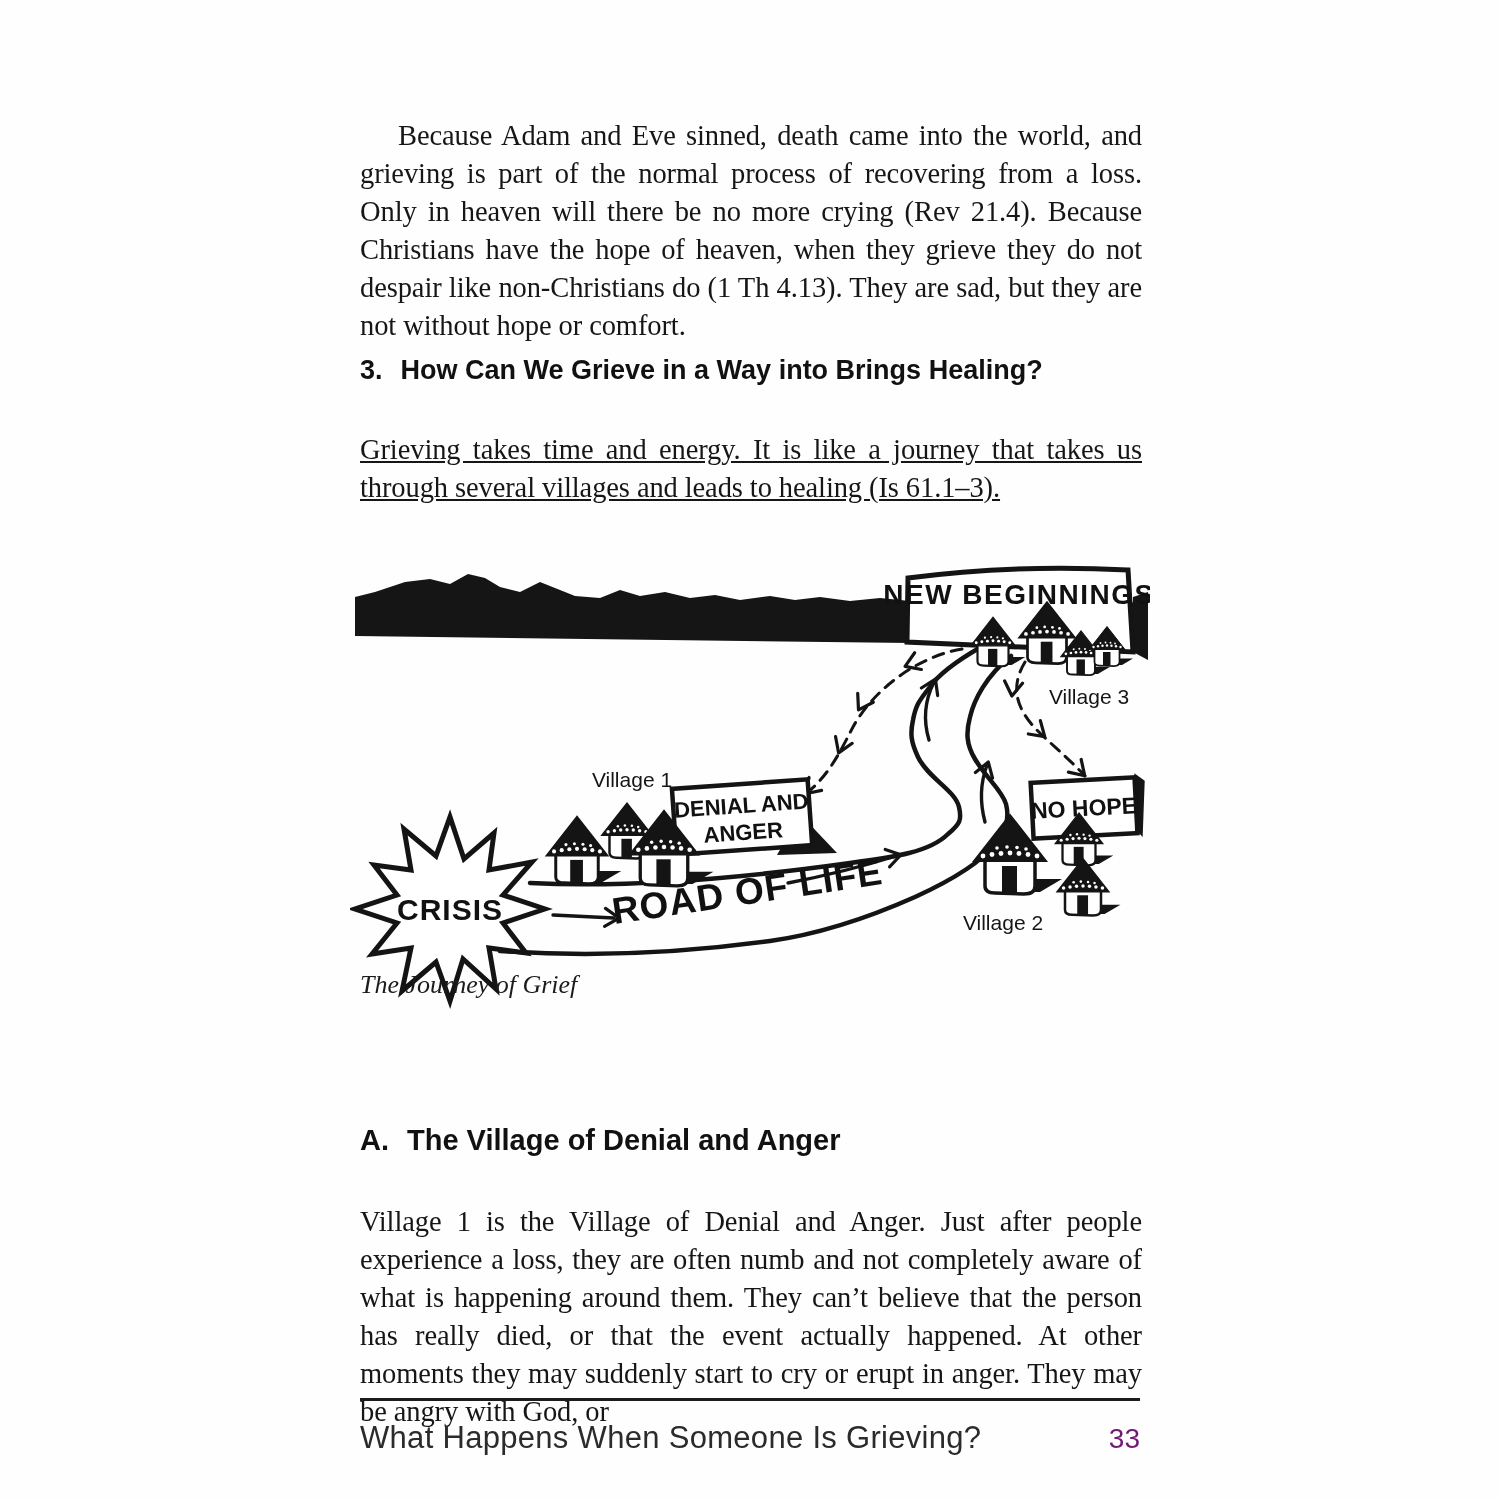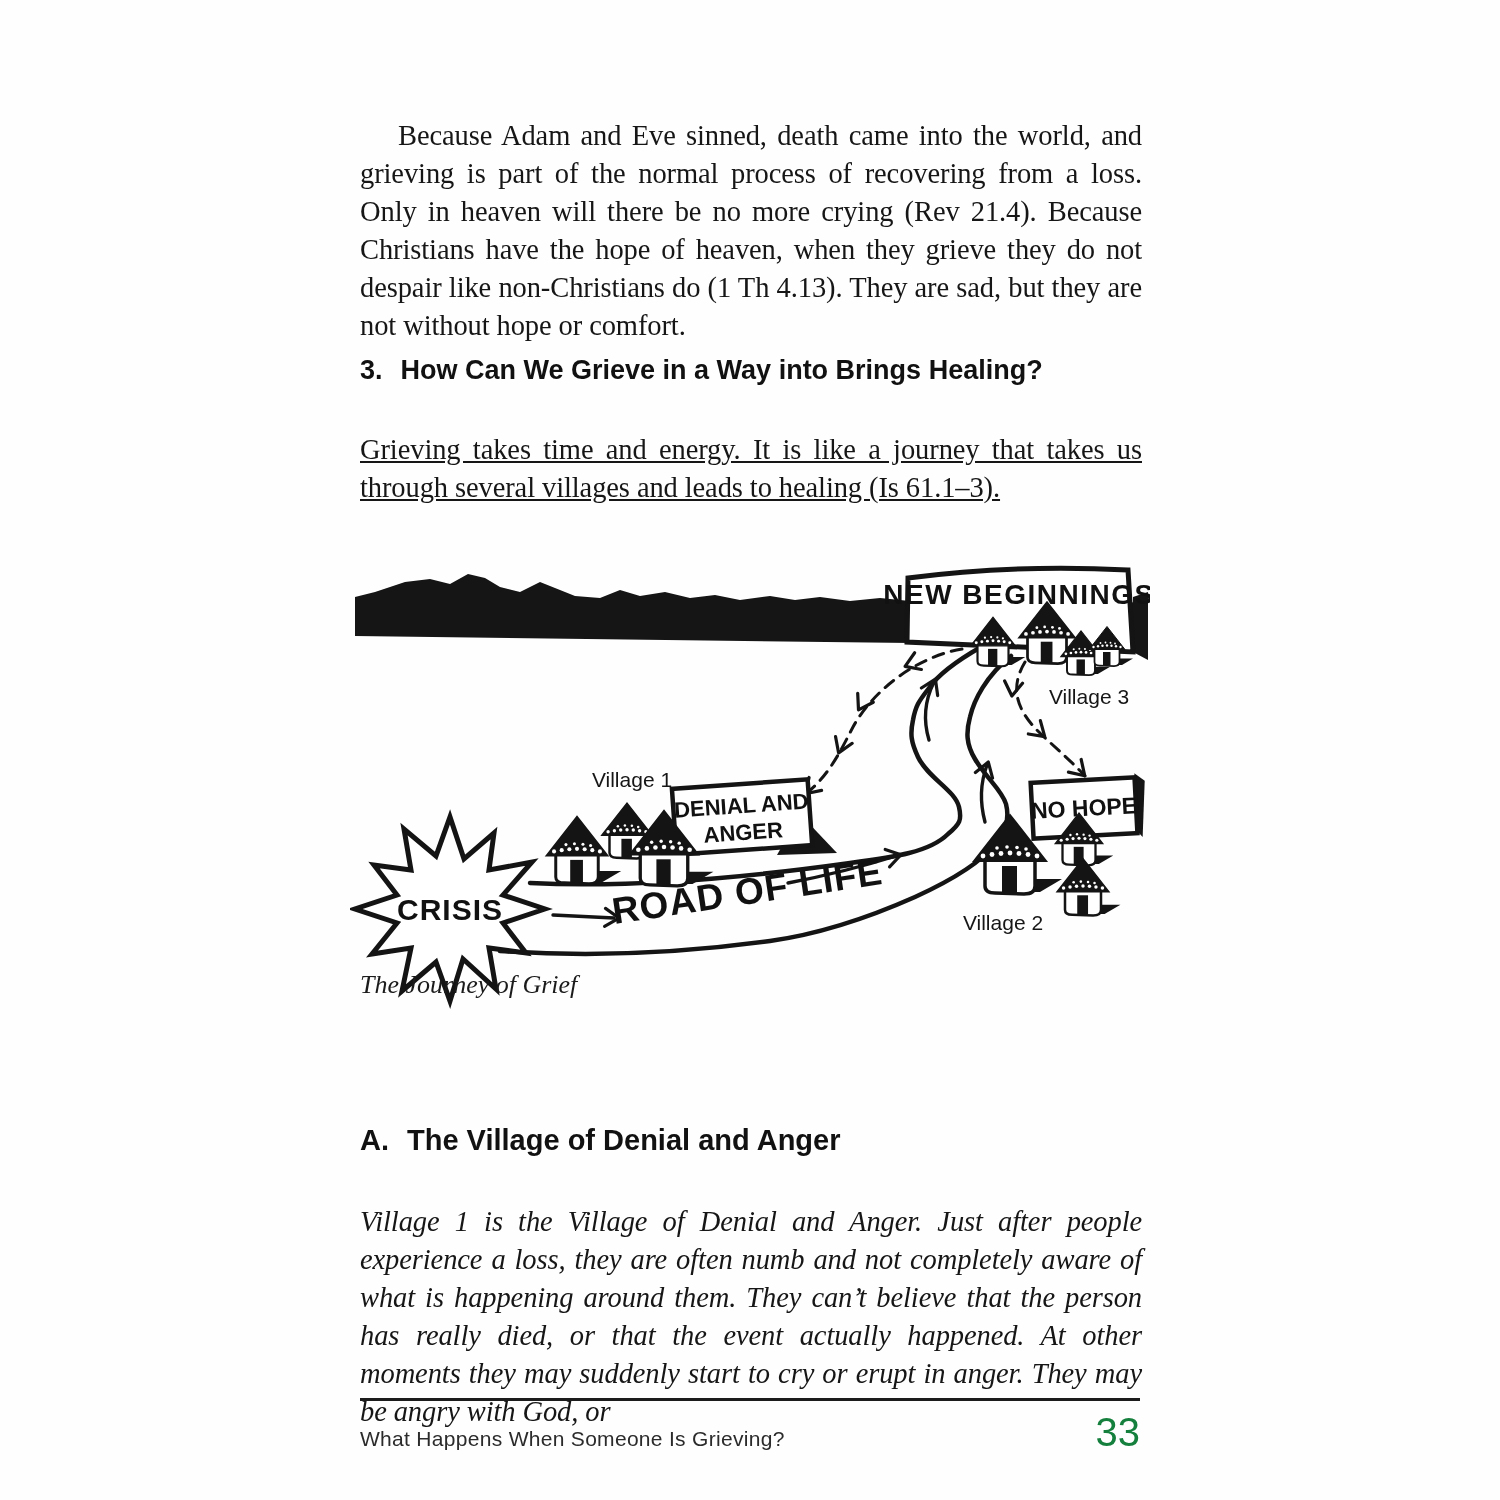--- a/index.html
+++ b/index.html
@@ -40,25 +40,25 @@
   .footer-rule{
     position:absolute;left:360px;top:1398px;width:780px;
     border-top:3px solid #1c1c1c;height:0;
   }
   .footer-row{
     position:absolute;left:360px;top:1410px;width:780px;
     display:flex;justify-content:space-between;align-items:baseline;
   }
   .footer-title{
     font-family:"Liberation Sans", sans-serif;
-    font-size:21px;color:#2b2b2b;letter-spacing:0.3px;
+    font-size:31px;color:#2b2b2b;letter-spacing:0.3px;
   }
   .footer-page{
     font-family:"Liberation Sans", sans-serif;
-    font-size:40px;color:#15803d;
+    font-size:28px;color:#701a75;margin-top:13px;
   }
   svg text{font-family:"Liberation Sans", sans-serif;}
   .sign-text{font-weight:bold;fill:#111;}
   .village-label{font-size:21px;fill:#161616;}
 </style>
 </head>
 <body>
 
 <div class="page">
 
@@ -191,21 +191,21 @@
       <text class="sign-text" x="398" y="352" font-size="37" letter-spacing="1" text-anchor="middle" transform="rotate(-8.5 398 344)">ROAD OF LIFE</text>
     </svg>
   </div>
 
   <div class="figure-caption">The Journey of Grief</div>
 
   <div class="heading-serif" style="top:1124px;">
     <span class="heading-num">A.</span><span>The Village of Denial and Anger</span>
   </div>
 
-  <p class="body-text" style="top:1174px;font-style:italic;">Village 1 is the Village of Denial and Anger. Just after people experience a loss, they are often numb and not completely aware of what is happening around them. They can’t believe that the person has really died, or that the event actually happened. At other moments they may suddenly start to cry or erupt in anger. They may be angry with God, or</p>
+  <p class="body-text" style="top:1174px;">Village 1 is the Village of Denial and Anger. Just after people experience a loss, they are often numb and not completely aware of what is happening around them. They can’t believe that the person has really died, or that the event actually happened. At other moments they may suddenly start to cry or erupt in anger. They may be angry with God, or</p>
 
   <div class="footer-rule"></div>
   <div class="footer-row">
     <span class="footer-title">What Happens When Someone Is Grieving?</span>
     <span class="footer-page">33</span>
   </div>
 
 </div>
 
 </body></html>

